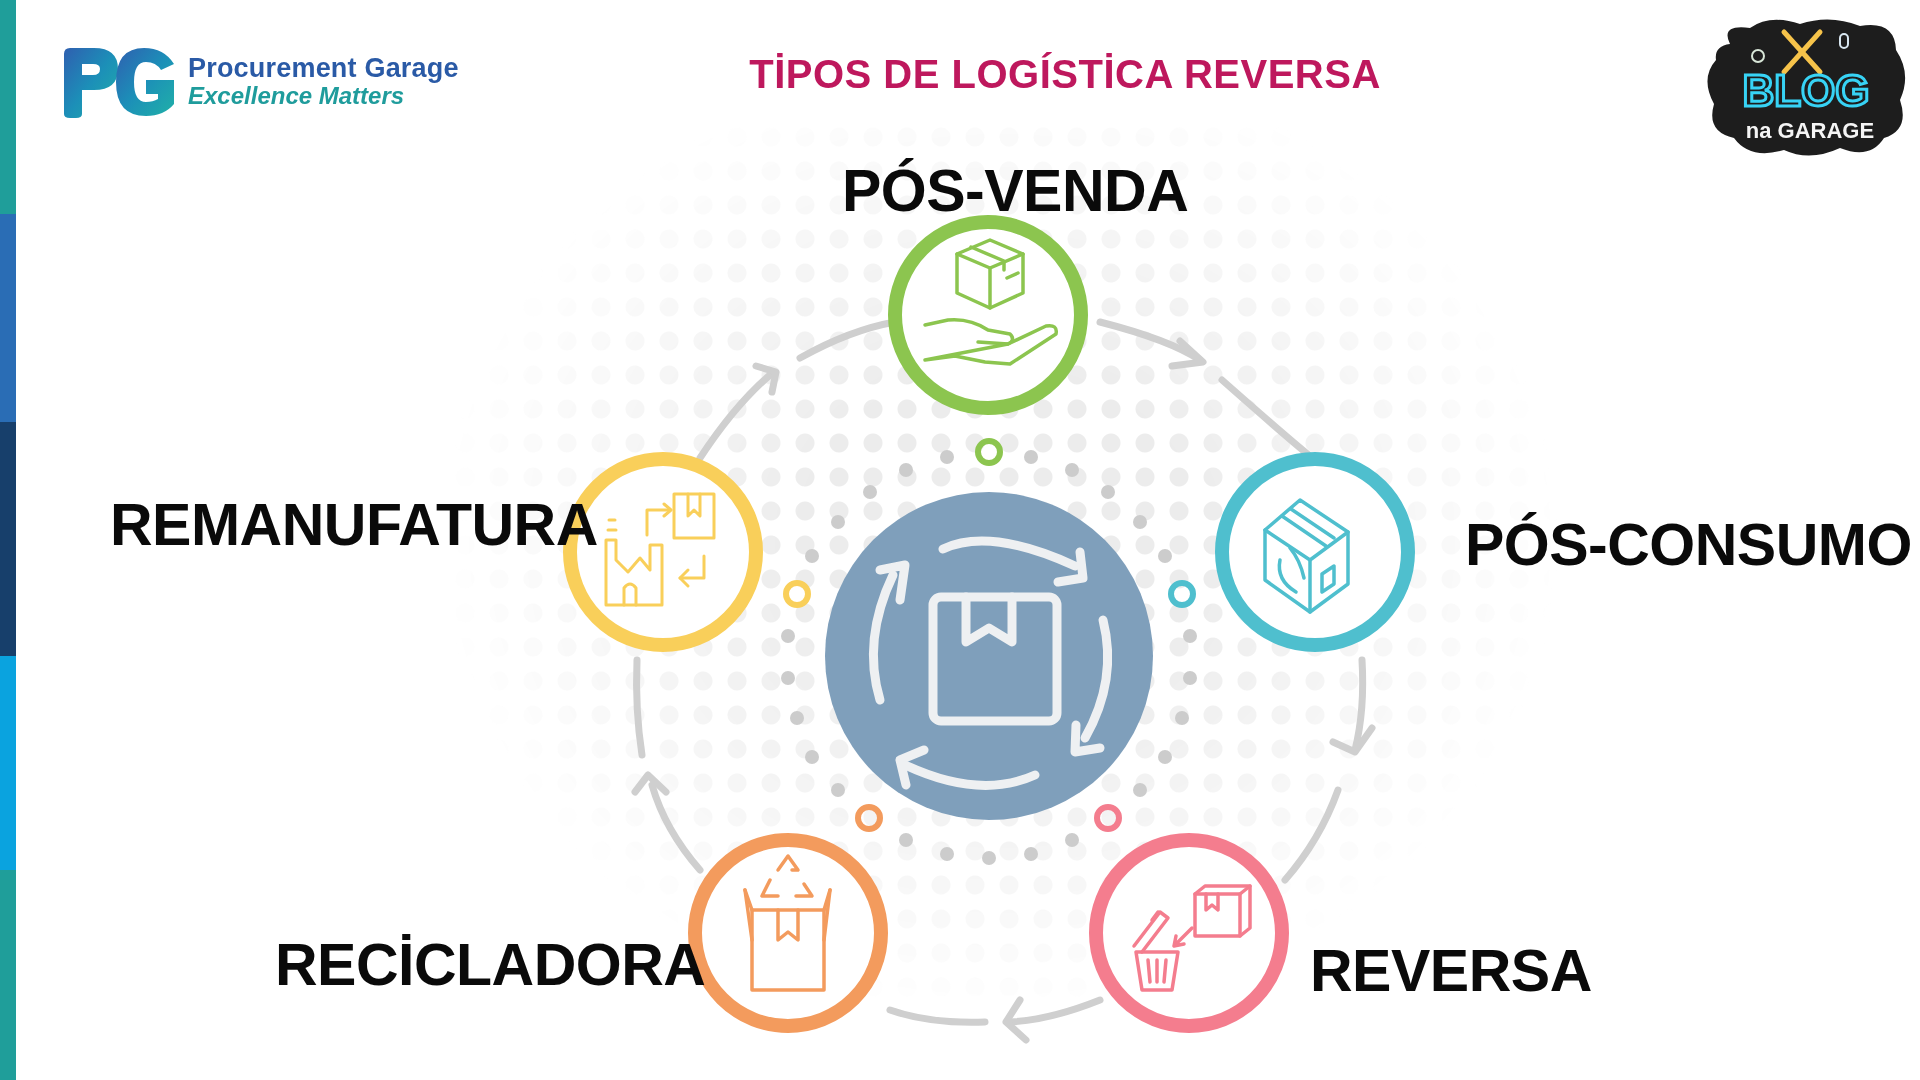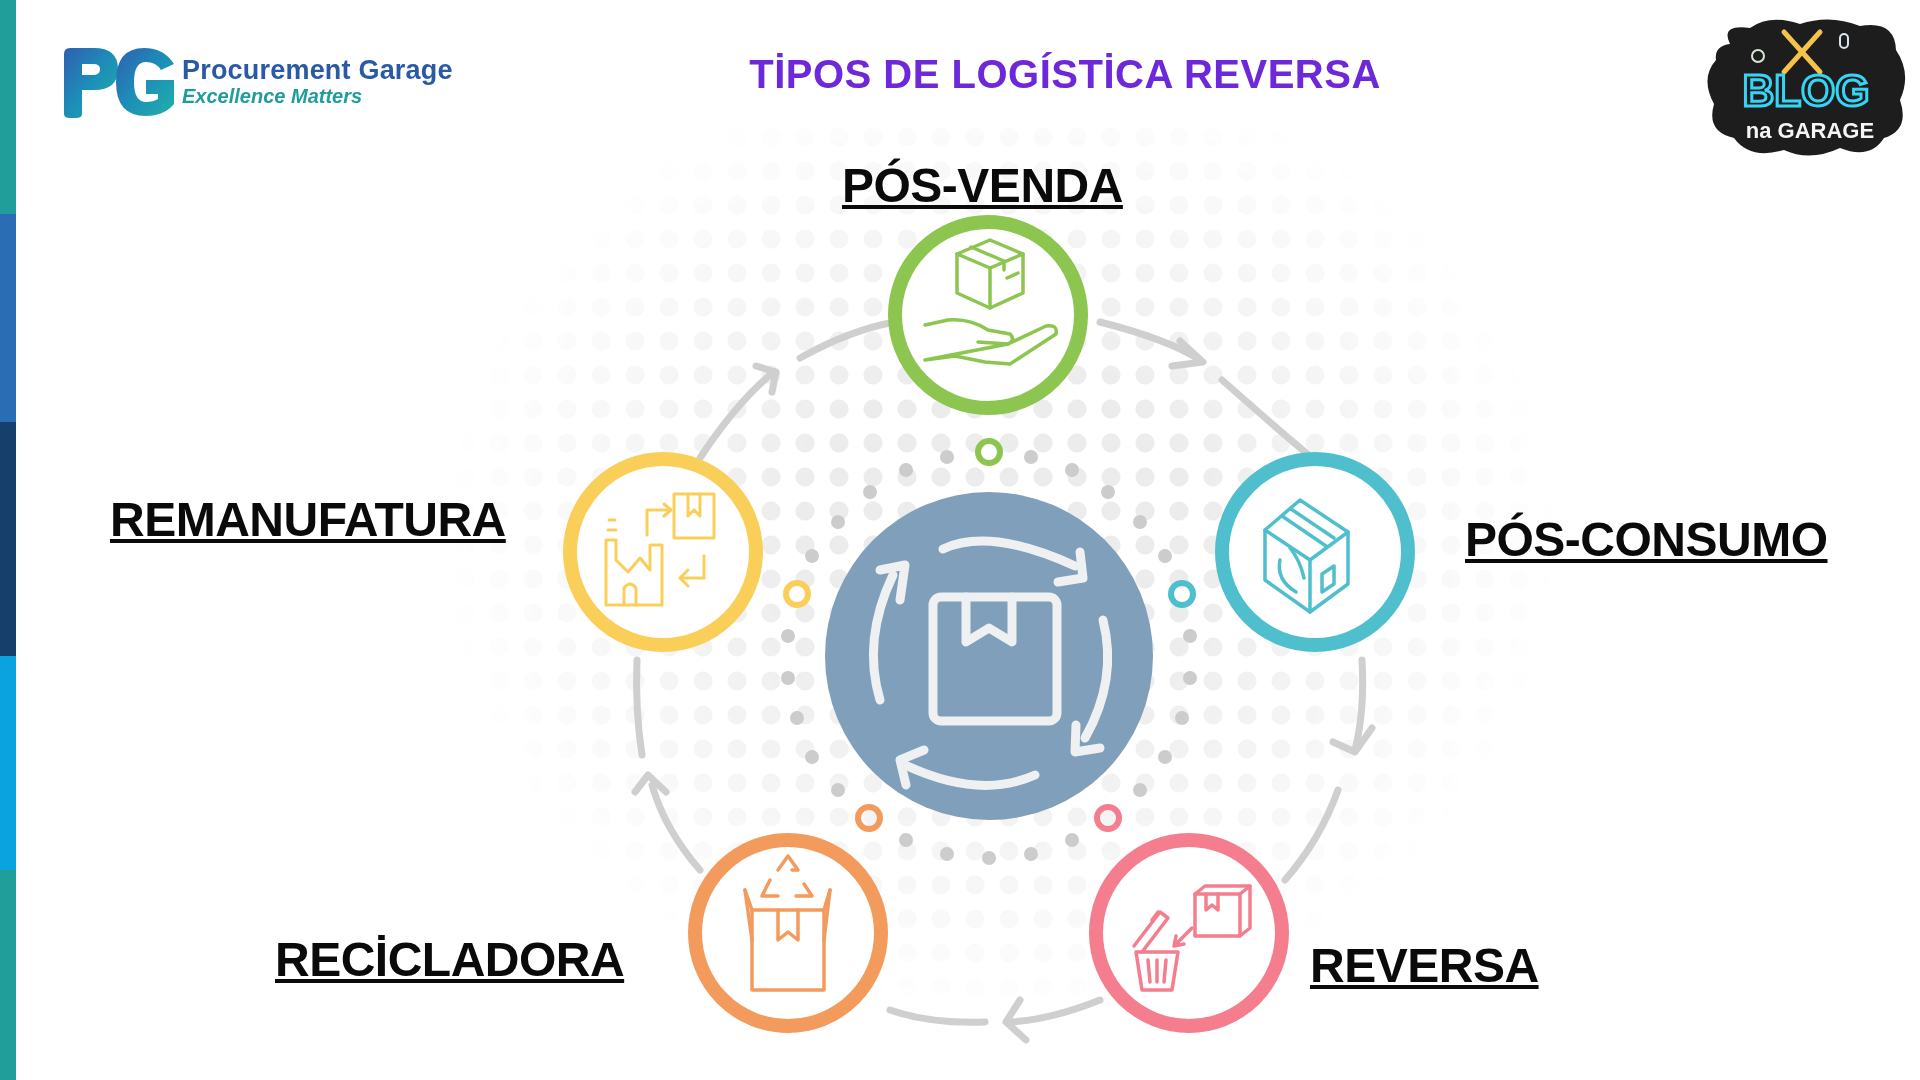--- a/index.html
+++ b/index.html
@@ -11,33 +11,33 @@
   .dots {
     position: absolute; left: 380px; top: 120px; width: 1240px; height: 960px;
     background-image: radial-gradient(circle, #ececec 9px, transparent 10px);
     background-size: 34px 34px;
     background-position: 0 0;
     -webkit-mask-image: radial-gradient(ellipse 560px 480px at 620px 420px, rgba(0,0,0,1) 35%, rgba(0,0,0,0) 100%);
     mask-image: radial-gradient(ellipse 560px 480px at 620px 420px, rgba(0,0,0,1) 35%, rgba(0,0,0,0) 100%);
   }
   .logo { position: absolute; left: 60px; top: 44px; display: flex; align-items: center; }
   .logo-mark { width: 118px; height: 74px; }
-  .logo-text { margin-left: 4px; line-height: 1; }
+  .logo-text { margin-left: 10px; line-height: 1; }
   .logo-name { font-weight: bold; font-size: 27px; color: #2a5aa6; letter-spacing: 0.2px; }
-  .logo-tagline { font-weight: bold; font-style: italic; font-size: 20px; color: #1f9c9c; margin-top: 2px; }
+  .logo-tagline { font-weight: bold; font-style: italic; font-size: 24px; color: #1f9c9c; margin-top: 2px; }
   .title {
     position: absolute; left: 0; width: 1920px; top: 52px; text-align: center;
-    font-weight: bold; font-size: 40px; color: #6d28d9; letter-spacing: 0.5px;
+    font-weight: bold; font-size: 40px; color: #be185d; letter-spacing: 0.5px;
     padding-left: 210px; box-sizing: border-box;
   }
   .blog-logo { position: absolute; left: 1700px; top: 14px; width: 212px; height: 148px; }
   .diagram { position: absolute; left: 0; top: 0; width: 1920px; height: 1080px; }
   .label {
-    position: absolute; font-weight: bold; font-size: 48px; color: #0a0a0a;
-    white-space: nowrap; letter-spacing: -0.5px; line-height: 1; text-decoration: underline;
+    position: absolute; font-weight: bold; font-size: 59px; color: #0a0a0a;
+    white-space: nowrap; letter-spacing: -0.5px; line-height: 1;
   }
 </style>
 </head>
 <body>
 
 <div class="side-strip" style="top:0;height:214px;background:#1f9e9a;"></div>
 <div class="side-strip" style="top:214px;height:208px;background:#2a6db5;"></div>
 <div class="side-strip" style="top:422px;height:234px;background:#173f6b;"></div>
 <div class="side-strip" style="top:656px;height:214px;background:#0aa3df;"></div>
 <div class="side-strip" style="top:870px;height:210px;background:#1f9e9a;"></div>

